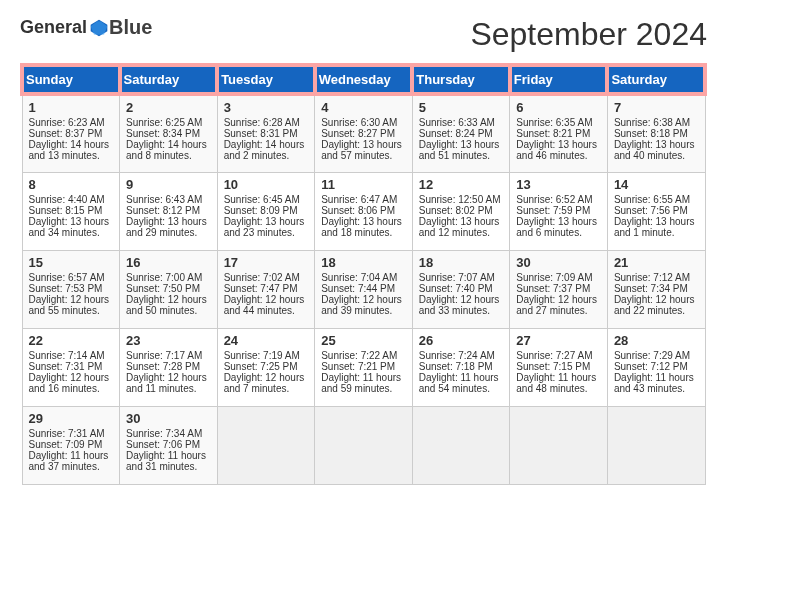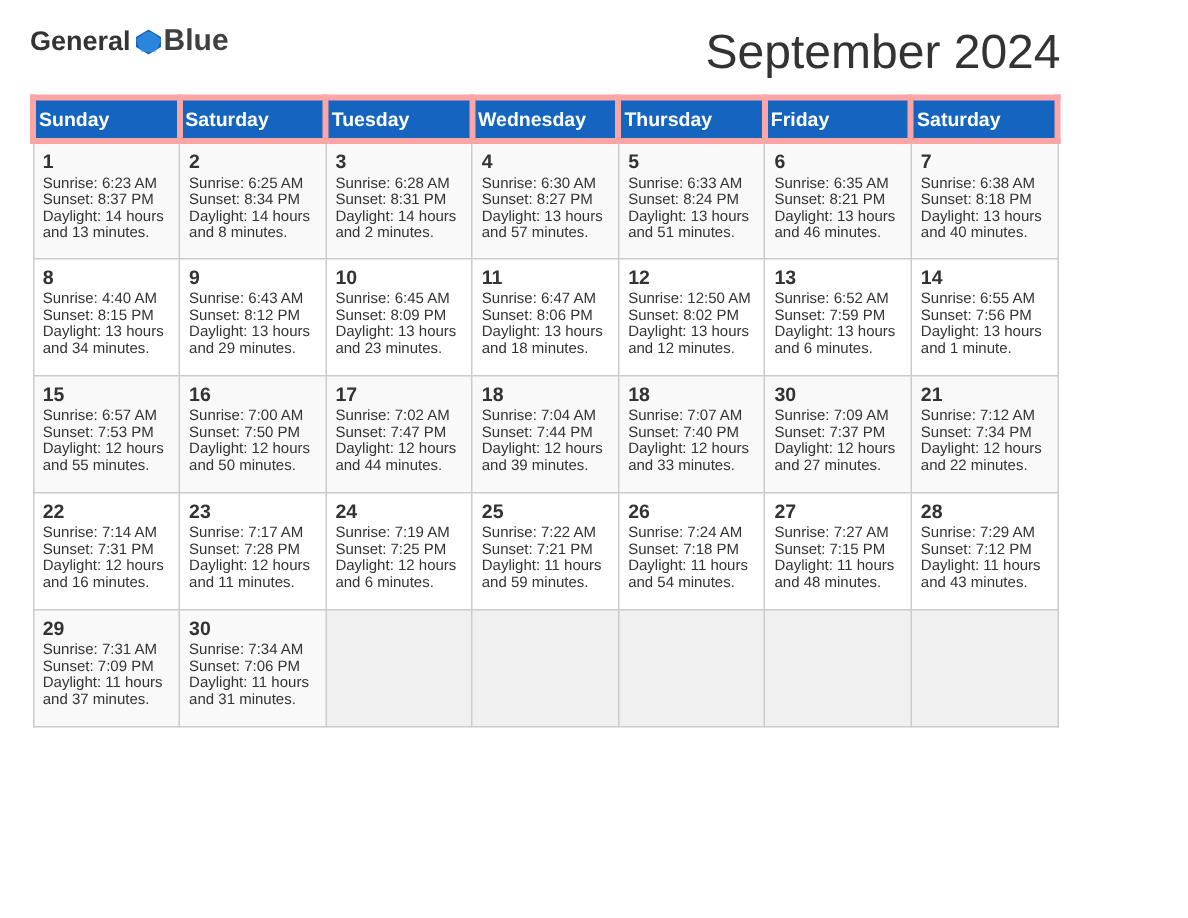--- a/index.html
+++ b/index.html
@@ -150,21 +150,21 @@
           <td><span class="day-num">16</span><span>Sunrise: 7:00 AM</span><br><span>Sunset: 7:50 PM</span><br><span>Daylight: 12 hours and 50 minutes.</span></td>
           <td><span class="day-num">17</span><span>Sunrise: 7:02 AM</span><br><span>Sunset: 7:47 PM</span><br><span>Daylight: 12 hours and 44 minutes.</span></td>
           <td><span class="day-num">18</span><span>Sunrise: 7:04 AM</span><br><span>Sunset: 7:44 PM</span><br><span>Daylight: 12 hours and 39 minutes.</span></td>
           <td><span class="day-num">18</span><span>Sunrise: 7:07 AM</span><br><span>Sunset: 7:40 PM</span><br><span>Daylight: 12 hours and 33 minutes.</span></td>
           <td><span class="day-num">30</span><span>Sunrise: 7:09 AM</span><br><span>Sunset: 7:37 PM</span><br><span>Daylight: 12 hours and 27 minutes.</span></td>
           <td><span class="day-num">21</span><span>Sunrise: 7:12 AM</span><br><span>Sunset: 7:34 PM</span><br><span>Daylight: 12 hours and 22 minutes.</span></td>
         </tr>
         <tr>
           <td><span class="day-num">22</span><span>Sunrise: 7:14 AM</span><br><span>Sunset: 7:31 PM</span><br><span>Daylight: 12 hours and 16 minutes.</span></td>
           <td><span class="day-num">23</span><span>Sunrise: 7:17 AM</span><br><span>Sunset: 7:28 PM</span><br><span>Daylight: 12 hours and 11 minutes.</span></td>
-          <td><span class="day-num">24</span><span>Sunrise: 7:19 AM</span><br><span>Sunset: 7:25 PM</span><br><span>Daylight: 12 hours and 6 minutes.</span></td>
+          <td><span class="day-num">24</span><span>Sunrise: 7:19 AM</span><br><span>Sunset: 7:25 PM</span><br><span>Daylight: 12 hours and 7 minutes.</span></td>
           <td><span class="day-num">25</span><span>Sunrise: 7:22 AM</span><br><span>Sunset: 7:21 PM</span><br><span>Daylight: 11 hours and 59 minutes.</span></td>
           <td><span class="day-num">26</span><span>Sunrise: 7:24 AM</span><br><span>Sunset: 7:18 PM</span><br><span>Daylight: 11 hours and 54 minutes.</span></td>
           <td><span class="day-num">27</span><span>Sunrise: 7:27 AM</span><br><span>Sunset: 7:15 PM</span><br><span>Daylight: 11 hours and 48 minutes.</span></td>
           <td><span class="day-num">28</span><span>Sunrise: 7:29 AM</span><br><span>Sunset: 7:12 PM</span><br><span>Daylight: 11 hours and 43 minutes.</span></td>
         </tr>
         <tr>
           <td><span class="day-num">29</span><span>Sunrise: 7:31 AM</span><br><span>Sunset: 7:09 PM</span><br><span>Daylight: 11 hours and 37 minutes.</span></td>
           <td><span class="day-num">30</span><span>Sunrise: 7:34 AM</span><br><span>Sunset: 7:06 PM</span><br><span>Daylight: 11 hours and 31 minutes.</span></td>
           <td class="cell-empty"></td>
           <td class="cell-empty"></td>

